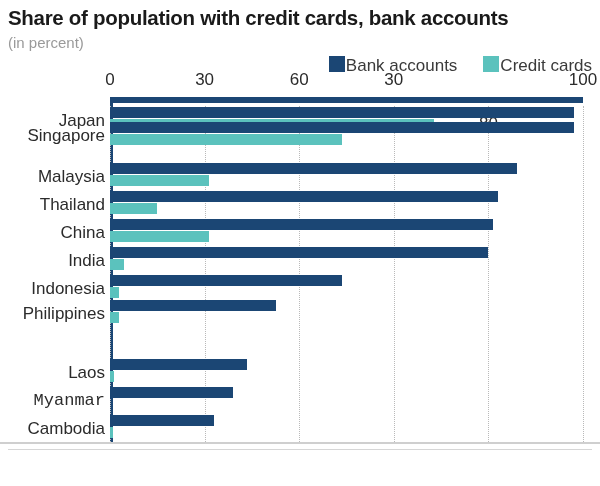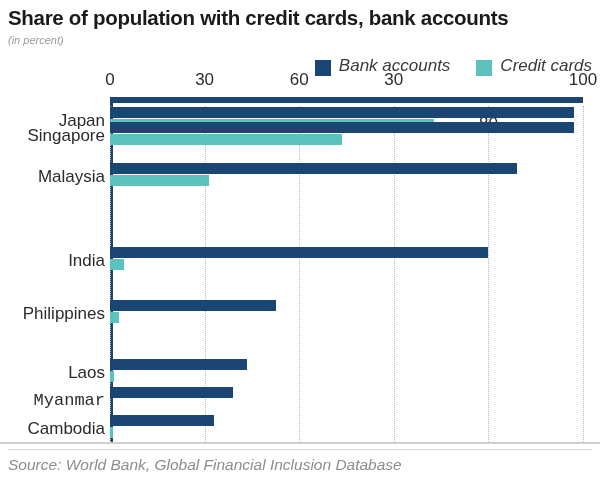--- a/index.html
+++ b/index.html
@@ -25,39 +25,37 @@
     font-size: 20.5px;
     font-weight: bold;
     letter-spacing: -0.3px;
     color: #1a1a1a;
     white-space: nowrap;
   }
   .subtitle {
     position: absolute;
     left: 8px;
     top: 34px;
-    font-size: 11px;
-    font-style: italic;
+    font-size: 15px;
     color: #9a9a9a;
   }
 
   
   .legend {
     position: absolute;
     right: 8px;
     top: 56px;
     display: flex;
     align-items: center;
     gap: 26px;
   }
   .legend-item {
     display: flex;
-    align-items: flex-end;
-    gap: 8px;
-    font-style: italic;
+    align-items: flex-start;
+    gap: 1px;
   }
   .legend-swatch {
     width: 16px;
     height: 16px;
     display: block;
   }
   .legend-label {
     font-size: 17px;
     color: #3a3a3a;
     white-space: nowrap;
@@ -210,25 +208,40 @@
         <div class="row" style="top: 16px;">
           <div class="row-label">Singapore</div>
           <span class="bar bar-bank" title="Singapore Bank accounts: 98" style="width: 463.54px; background: rgb(27, 70, 116);"></span>
           <span class="bar bar-credit" title="Singapore Credit cards: 49" style="width: 231.77px; background: rgb(91, 194, 189);"></span>
         </div>
         <div class="row" style="top: 57px;">
           <div class="row-label">Malaysia</div>
           <span class="bar bar-bank" title="Malaysia Bank accounts: 86" style="width: 406.78px; background: rgb(27, 70, 116);"></span>
           <span class="bar bar-credit" title="Malaysia Credit cards: 21" style="width: 99.33px; background: rgb(91, 194, 189);"></span>
         </div>
+        <div class="row" style="top: 85px;">
+          <div class="row-label">Thailand</div>
+          <span class="bar bar-bank" title="Thailand Bank accounts: 82" style="width: 387.86px; background: rgb(27, 70, 116);"></span>
+          <span class="bar bar-credit" title="Thailand Credit cards: 10" style="width: 47.3px; background: rgb(91, 194, 189);"></span>
+        </div>
+        <div class="row" style="top: 113px;">
+          <div class="row-label">China</div>
+          <span class="bar bar-bank" title="China Bank accounts: 81" style="width: 383.13px; background: rgb(27, 70, 116);"></span>
+          <span class="bar bar-credit" title="China Credit cards: 21" style="width: 99.33px; background: rgb(91, 194, 189);"></span>
+        </div>
         <div class="row" style="top: 141px;">
           <div class="row-label">India</div>
           <span class="bar bar-bank" title="India Bank accounts: 80" style="width: 378.4px; background: rgb(27, 70, 116);"></span>
           <span class="bar bar-credit" title="India Credit cards: 3" style="width: 14.19px; background: rgb(91, 194, 189);"></span>
         </div>
+        <div class="row" style="top: 169px;">
+          <div class="row-label">Indonesia</div>
+          <span class="bar bar-bank" title="Indonesia Bank accounts: 49" style="width: 231.77px; background: rgb(27, 70, 116);"></span>
+          <span class="bar bar-credit" title="Indonesia Credit cards: 2" style="width: 9.46px; background: rgb(91, 194, 189);"></span>
+        </div>
         <div class="row" style="top: 194px;">
           <div class="row-label">Philippines</div>
           <span class="bar bar-bank" title="Philippines Bank accounts: 35" style="width: 165.55px; background: rgb(27, 70, 116);"></span>
           <span class="bar bar-credit" title="Philippines Credit cards: 2" style="width: 9.46px; background: rgb(91, 194, 189);"></span>
         </div>
         <div class="row" style="top: 253px;">
           <div class="row-label">Laos</div>
           <span class="bar bar-bank" title="Laos Bank accounts: 29" style="width: 137.17px; background: rgb(27, 70, 116);"></span>
           <span class="bar bar-credit" title="Laos Credit cards: 0.8" style="width: 3.784px; background: rgb(91, 194, 189);"></span>
         </div>
@@ -239,16 +252,15 @@
         </div>
         <div class="row" style="top: 309px;">
           <div class="row-label">Cambodia</div>
           <span class="bar bar-bank" title="Cambodia Bank accounts: 22" style="width: 104.06px; background: rgb(27, 70, 116);"></span>
           <span class="bar bar-credit" title="Cambodia Credit cards: 0.6" style="width: 2.838px; background: rgb(91, 194, 189);"></span>
         </div>
       </div>
   </div>
 
   <div class="footer-rule"></div>
-  <div class="source">Source: World Bank, Global Financial Inclusion Database</div>
   <div class="bottom-rule"></div>
 
 </div>
 
 </body></html>

